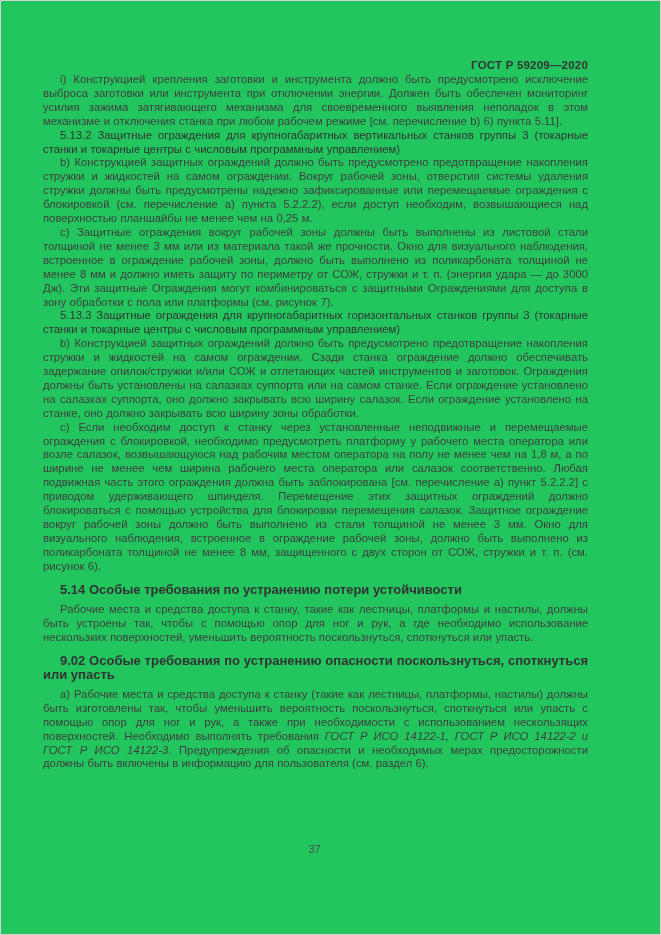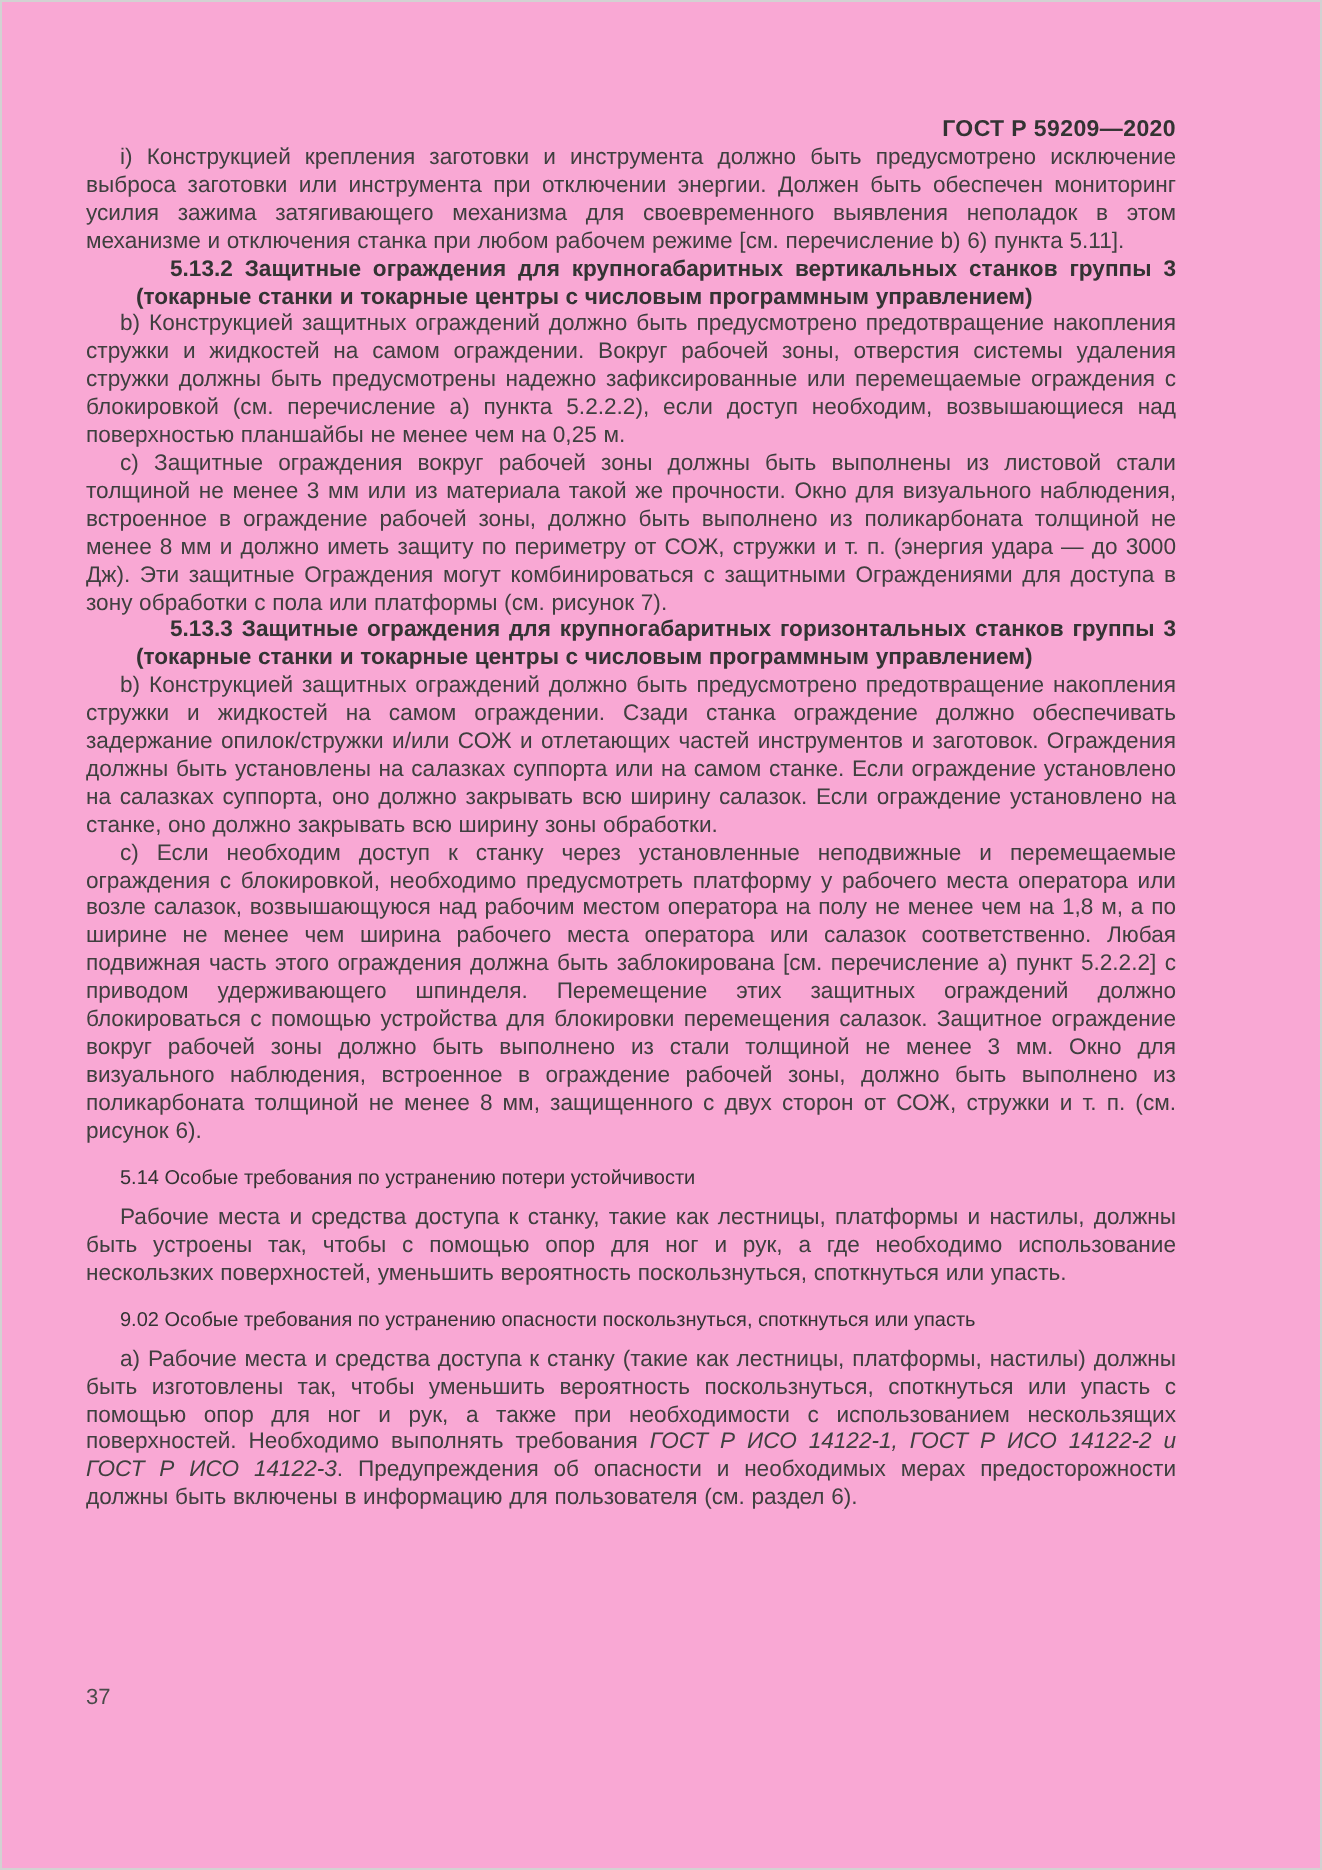--- a/index.html
+++ b/index.html
@@ -5,21 +5,21 @@
   html, body {
     margin: 0;
     padding: 0;
     background: #ffffff;
   }
   .page {
     position: relative;
     width: 661px;
     height: 935px;
     box-sizing: border-box;
-    background: #f9a8d4;
+    background: #22c55e;
     border: 1px solid #d2d2d2;
     font-family: "Liberation Sans", "DejaVu Sans", sans-serif;
     color: #3f3f3f;
     overflow: hidden;
   }
   .doc-header {
     position: absolute;
     top: 58px;
     left: 42px;
     right: 72px;
@@ -37,39 +37,38 @@
     font-size: 11.3px;
     line-height: 13.9px;
     text-align: justify;
   }
   .para {
     margin: 0;
     text-indent: 17px;
     word-spacing: 0.2px;
   }
   .para.bold {
-    font-weight: bold;
+    font-weight: normal;
     color: #333333;
-    margin-left: 25px;
   }
   .sect-heading {
     margin: 9px 0 6px 0;
-    font-weight: normal;
+    font-weight: bold;
     color: #333333;
     text-indent: 17px;
     text-align: justify;
-    font-size: 10px;
+    font-size: 13px;
     line-height: 14.2px;
   }
   .doc-footer {
     position: absolute;
     top: 842px;
     left: 42px;
     right: 74px;
-    text-align: left;
+    text-align: center;
     font-size: 11px;
     color: #4a4a4a;
   }
 </style>
 </head>
 <body>
 
 <div class="page">
 
   <div class="doc-header">

